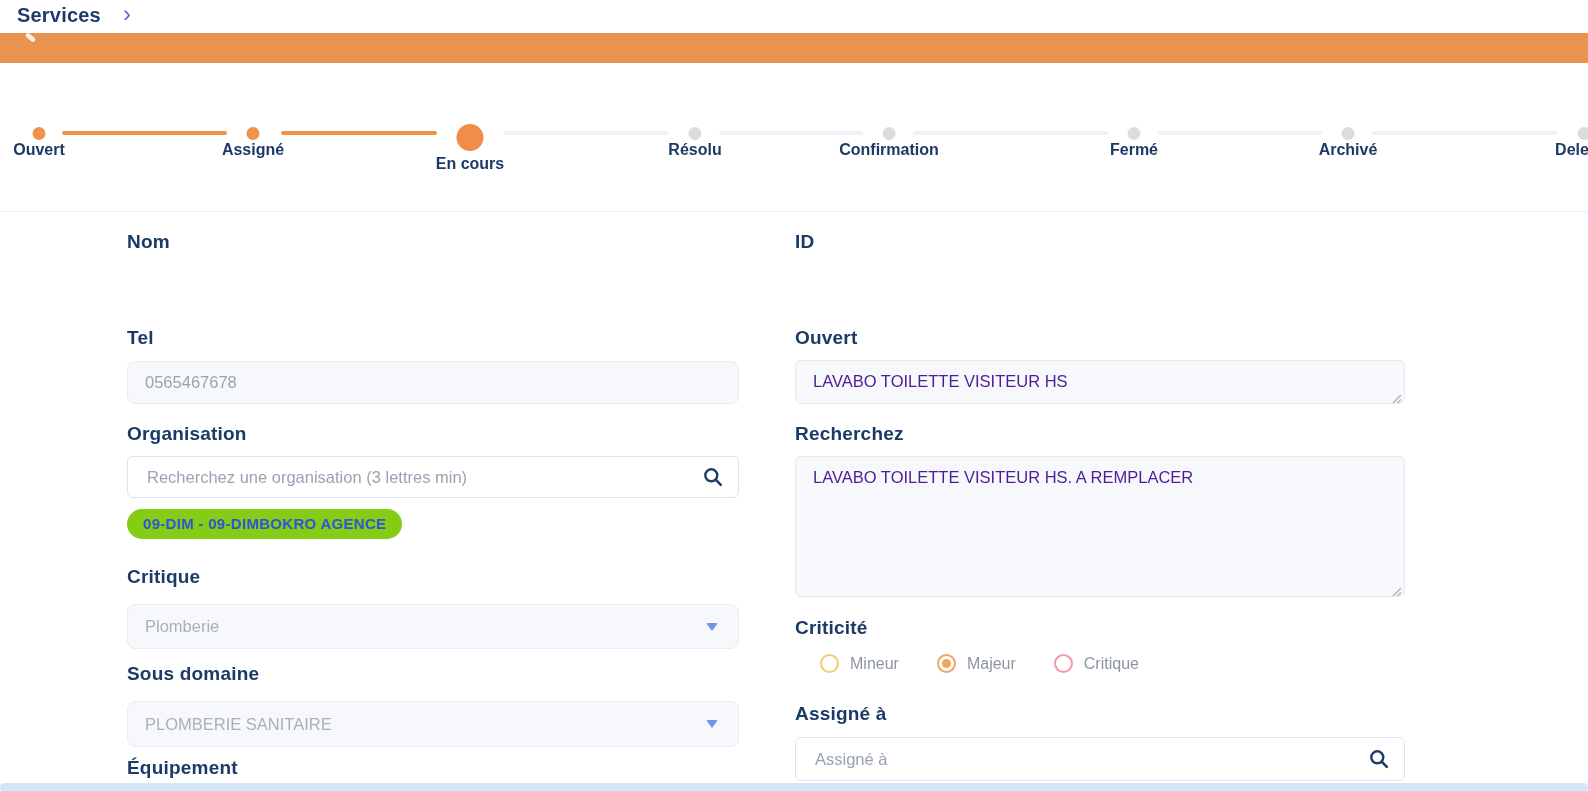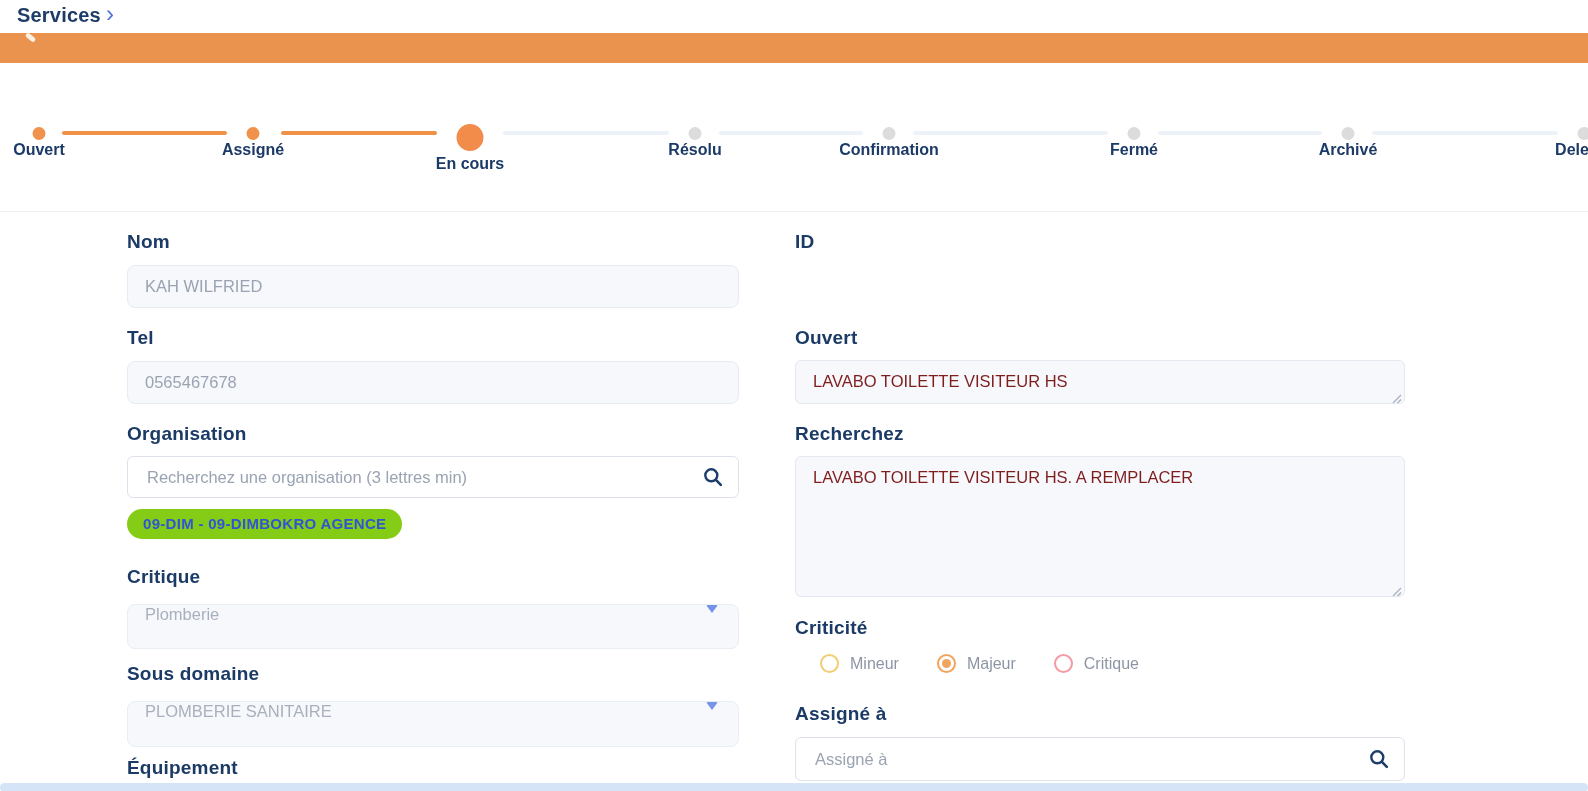--- a/index.html
+++ b/index.html
@@ -3,21 +3,21 @@
 <meta charset="utf-8">
 <style>
   html,body{margin:0;padding:0;}
   body{
     width:1588px;height:791px;overflow:hidden;background:#ffffff;
     font-family:"Liberation Sans", sans-serif;
   }
   .page{position:relative;width:1588px;height:791px;overflow:hidden;background:#ffffff;}
 
   
-  .breadcrumb{position:absolute;left:17px;top:0;height:30px;display:flex;align-items:center;gap:5px;}
+  .breadcrumb{position:absolute;left:17px;top:0;height:30px;display:flex;align-items:center;gap:22px;}
   .bc-label{font-size:20px;font-weight:700;color:#1d3c67;letter-spacing:.2px;cursor:pointer;}
   .bc-chevron{font-size:24px;color:#4d74d6;font-weight:400;line-height:22px;margin-top:-3px;}
 
   
   .orange-bar{position:absolute;left:0;top:33px;width:1588px;height:30px;background:#e9934e;}
   .bar-glyph{position:absolute;left:25px;top:2px;width:11px;height:5px;background:#ffffff;opacity:.85;border-radius:3px;transform:rotate(38deg);}
 
   
   .stepper{position:absolute;left:0;top:0;width:1588px;height:211px;}
   .divider{position:absolute;left:0;top:211px;width:1588px;height:1px;background:#eef1f6;}
@@ -53,26 +53,26 @@
   .search-wrap input{flex:1;border:none;outline:none;background:transparent;font-size:16.5px;color:#5b6576;font-family:inherit;min-width:0;}
   input::placeholder{color:#9aa3b2;opacity:1;}
   .search-icon{flex:0 0 auto;display:flex;cursor:pointer;}
 
   
   .chip{position:absolute;height:30px;line-height:30px;padding:0 16px;border-radius:15px;background:#84cc16;
         color:#2f55d4;font-size:15px;font-weight:700;letter-spacing:.3px;white-space:nowrap;cursor:pointer;}
 
   
   .select{position:absolute;box-sizing:border-box;width:612px;background:#f7f8fc;border:1px solid #e9edf4;border-radius:8px;
-          display:flex;align-items:flex-start;justify-content:space-between;padding:0 20px 0 17px;color:#a9b0bd;font-size:16.5px;cursor:pointer;}
+          display:flex;align-items:center;justify-content:space-between;padding:0 20px 0 17px;color:#a9b0bd;font-size:16.5px;cursor:pointer;}
   .caret{width:0;height:0;border-left:6px solid transparent;border-right:6px solid transparent;border-top:8px solid #7593e8;border-radius:2px;}
 
   
   .ta{position:absolute;box-sizing:border-box;width:610px;background:#f7f8fc;border:1px solid #e3e8f1;border-radius:6px;
-      color:#7f1d1d;font-size:16.5px;font-family:inherit;padding:9px 17px;resize:none;outline:none;line-height:1.45;overflow:hidden;}
+      color:#4c1d95;font-size:16.5px;font-family:inherit;padding:9px 17px;resize:none;outline:none;line-height:1.45;overflow:hidden;}
   .grip{position:absolute;pointer-events:auto;cursor:nwse-resize;}
 
   
   .crit-row{position:absolute;left:820px;top:654px;display:flex;align-items:center;gap:38px;}
   .crit{display:flex;align-items:center;gap:11px;cursor:pointer;}
   .radio{width:19px;height:19px;border-radius:50%;box-sizing:border-box;border:2px solid #ccc;background:#fff;position:relative;}
   .radio.r-mineur{border-color:#f2cd74;}
   .radio.r-majeur{border-color:#f0a55e;}
   .radio.r-critique{border-color:#f49aa4;}
   .radio.sel::after{content:"";position:absolute;inset:3px;border-radius:50%;background:#f0a55e;}
@@ -133,21 +133,20 @@
       <span class="step-label">Archivé</span>
     </div>
     <div class="step p7 todo">
       <span class="dot"></span>
       <span class="step-label">Deleted</span>
     </div>
   </div>
   <div class="divider"></div>
 
   <div class="flabel" style="left:127px;top:231px;">Nom</div>
-  <input class="inp" style="left: 127px; top: 265px;" value="KAH WILFRIED">
 
   <div class="flabel" style="left:127px;top:327px;">Tel</div>
   <input class="inp" style="left: 127px; top: 361px;" value="0565467678">
 
   <div class="flabel" style="left:127px;top:423px;">Organisation</div>
   <div class="search-wrap" style="left:127px;top:456px;width:612px;">
     <input placeholder="Recherchez une organisation (3 lettres min)" style="">
     <span class="search-icon">
       <svg width="22" height="22" viewBox="0 0 22 22" fill="none">
         <circle cx="9.3" cy="9.3" r="6" stroke="#1e3c6b" stroke-width="2.4"></circle>

